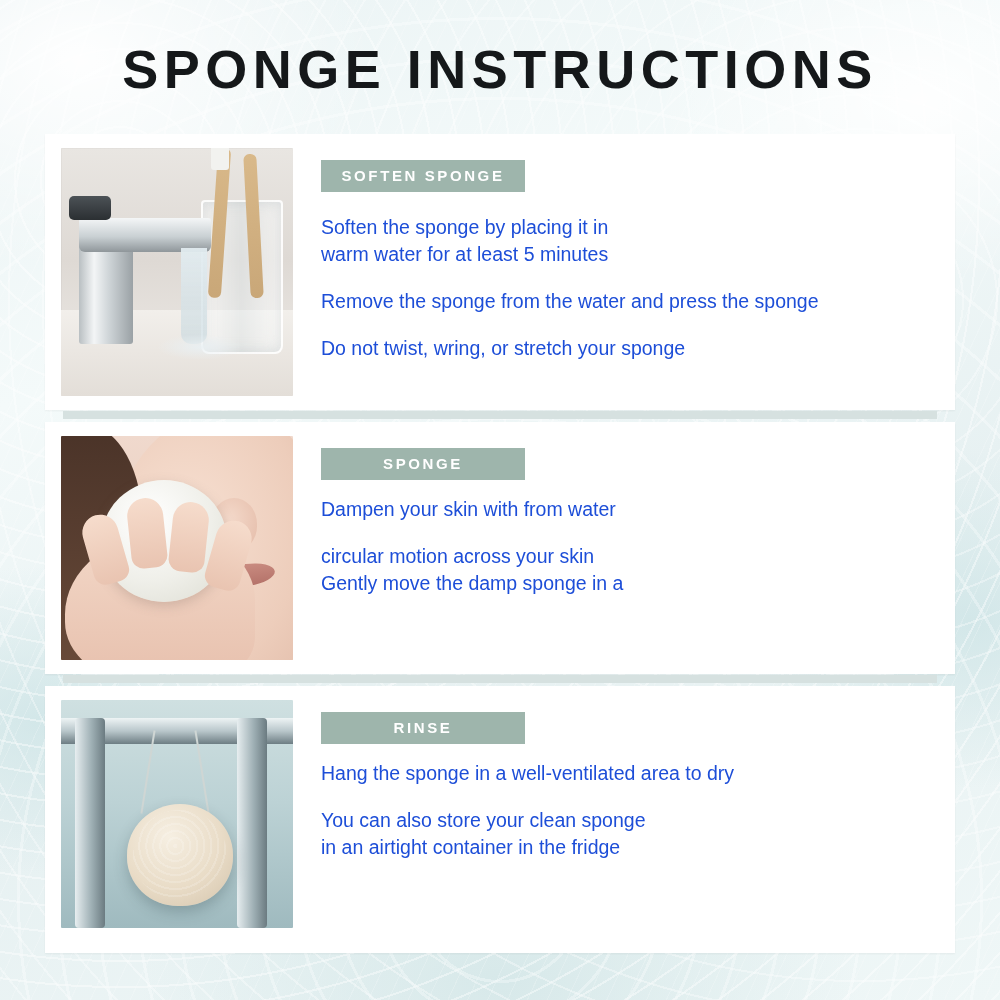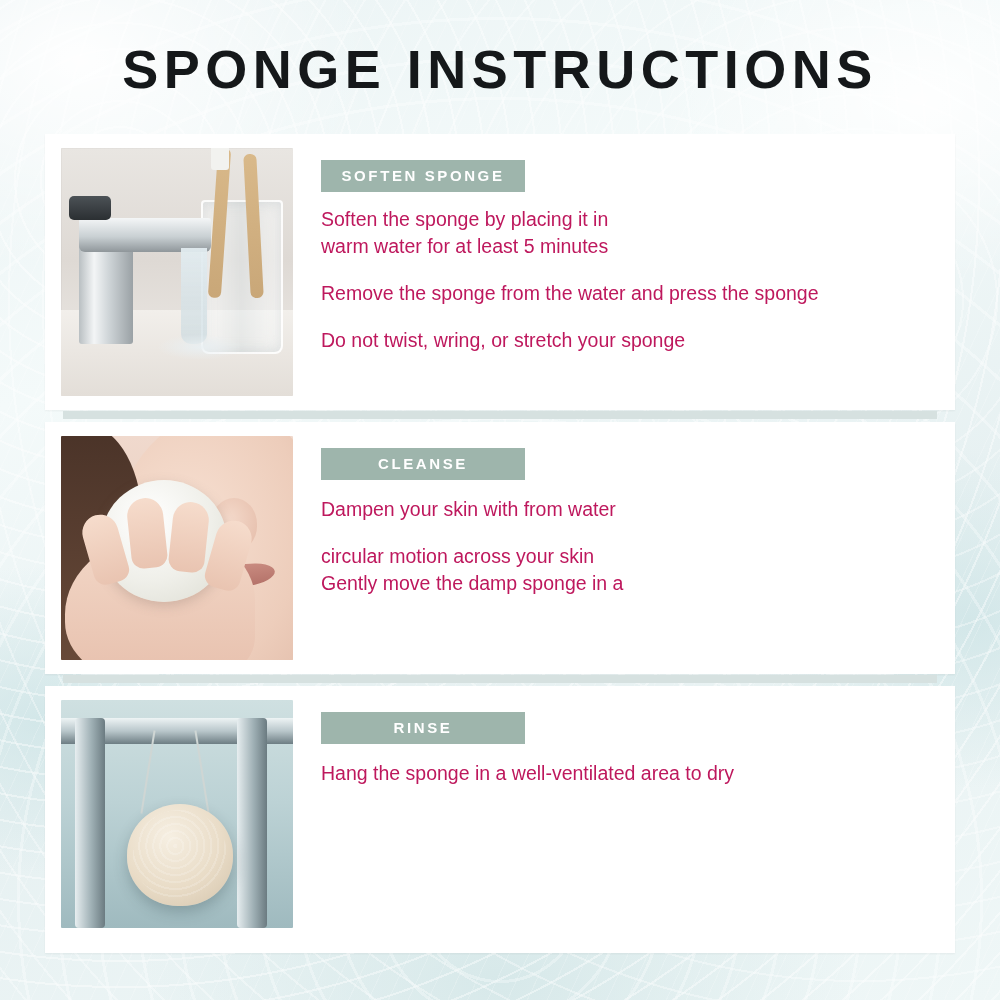--- a/index.html
+++ b/index.html
@@ -255,28 +255,28 @@
   .badge {
     display: inline-block;
     background: #9eb5ac;
     color: #ffffff;
     font-size: 15px;
     font-weight: 700;
     letter-spacing: 2.6px;
     padding: 7px 0 8px 0;
     width: 204px;
     text-align: center;
-    margin-bottom: 14px;
+    margin-bottom: 22px;
   }
   .card.c2 .badge, .card.c3 .badge { margin-bottom: 16px; }
 
   .para {
     font-size: 19.5px;
     line-height: 27px;
-    color: #be185d;
+    color: #1d4ed8;
     margin: 0 0 20px 0;
     font-family: "Liberation Sans", sans-serif;
     font-weight: 400;
   }
   .para:last-child { margin-bottom: 0; }
   .para .l { display: block; }
 </style>
 </head>
 <body>
 
@@ -329,21 +329,21 @@
           <div class="hair"></div>
           <div class="hand"></div>
           <div class="sponge"></div>
           <div class="finger f1"></div>
           <div class="finger f2"></div>
           <div class="finger f3"></div>
           <div class="finger f4"></div>
         </div>
       </div>
       <div class="content">
-        <div class="badge">CLEANSE</div>
+        <div class="badge">SPONGE</div>
         <p class="para">
           <span class="l">Dampen your skin with from water</span>
         </p>
         <p class="para">
           <span class="l">circular motion across your skin</span>
           <span class="l">Gently move the damp sponge in a</span>
         </p>
       </div>
     </div>
 
@@ -358,17 +358,21 @@
           <div class="string-l"></div>
           <div class="string-r"></div>
           <div class="sponge"></div>
         </div>
       </div>
       <div class="content">
         <div class="badge">RINSE</div>
         <p class="para">
           <span class="l">Hang the sponge in a well-ventilated area to dry</span>
         </p>
+        <p class="para">
+          <span class="l">You can also store your clean sponge</span>
+          <span class="l">in an airtight container in the fridge</span>
+        </p>
       </div>
     </div>
 
   </div>
 </div>
 
 </body></html>

